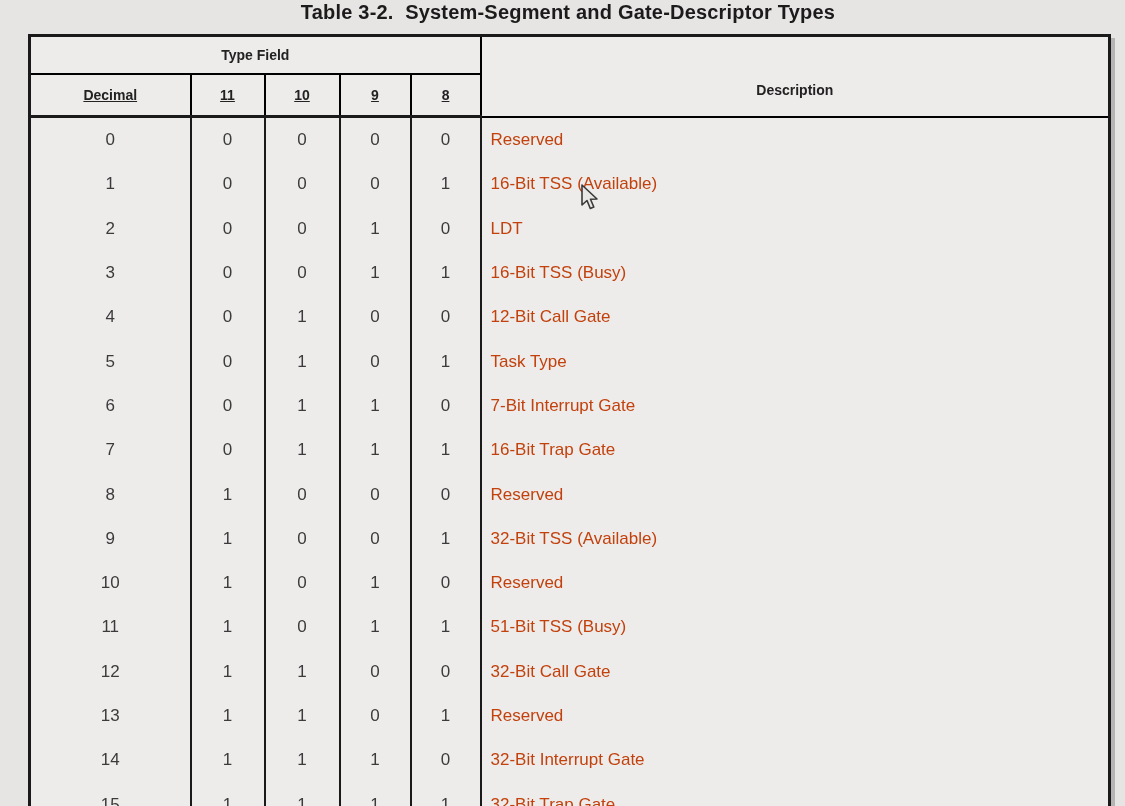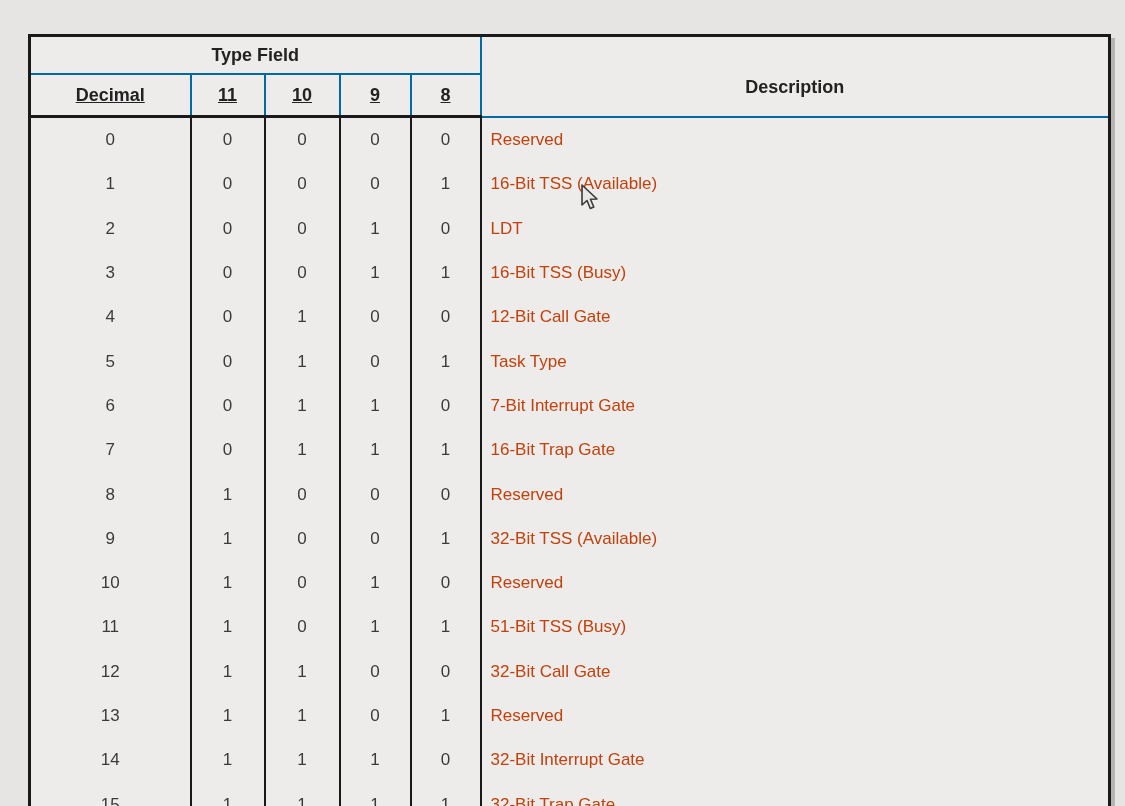--- a/index.html
+++ b/index.html
@@ -36,22 +36,22 @@
     background: #eeeceb;
     border: 3px solid #1a1a1a;
     box-shadow: 4px 4px 0 #b7b5b4;
   }
   .desc-table th, .desc-table td {
     font-family: "Liberation Sans", "DejaVu Sans", sans-serif;
     overflow: hidden;
   }
   
   .desc-table thead th {
-    border: 2px solid #0369a1;
-    font-size: 18px;
+    border: 2px solid #000000;
+    font-size: 14px;
     font-weight: bold;
     color: #222222;
     text-align: center;
     background: #eeeceb;
   }
   th.type-field-cell {
     height: 34px;
     border-bottom: 3px solid #1a1a1a;
   }
   th.description-cell {
@@ -87,20 +87,21 @@
     width: 22px;
     height: 28px;
     pointer-events: none;
   }
 </style>
 </head>
 <body>
 
 <div class="screen">
 
+  <div class="table-title">Table 3-2.  System-Segment and Gate-Descriptor Types</div>
 
   <table class="desc-table">
     <colgroup>
       <col style="width:161px">
       <col style="width:74px">
       <col style="width:75px">
       <col style="width:71px">
       <col style="width:70px">
       <col style="width:629px">
     </colgroup>

